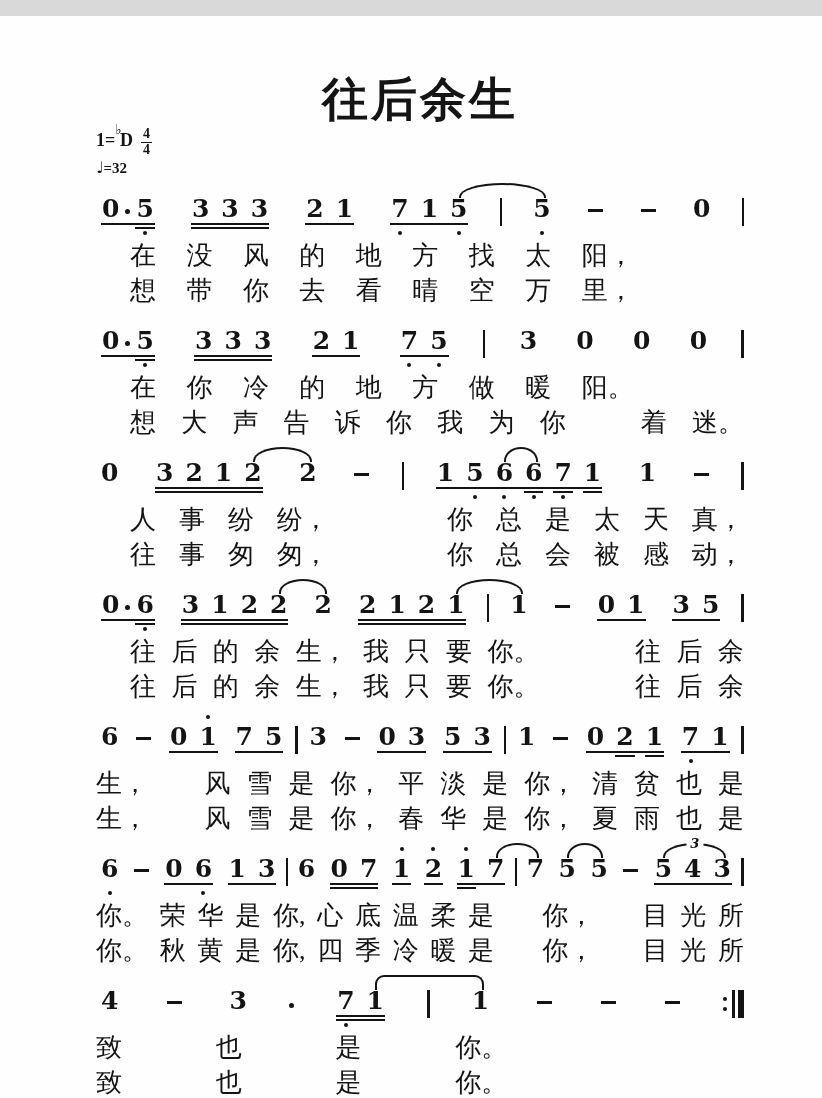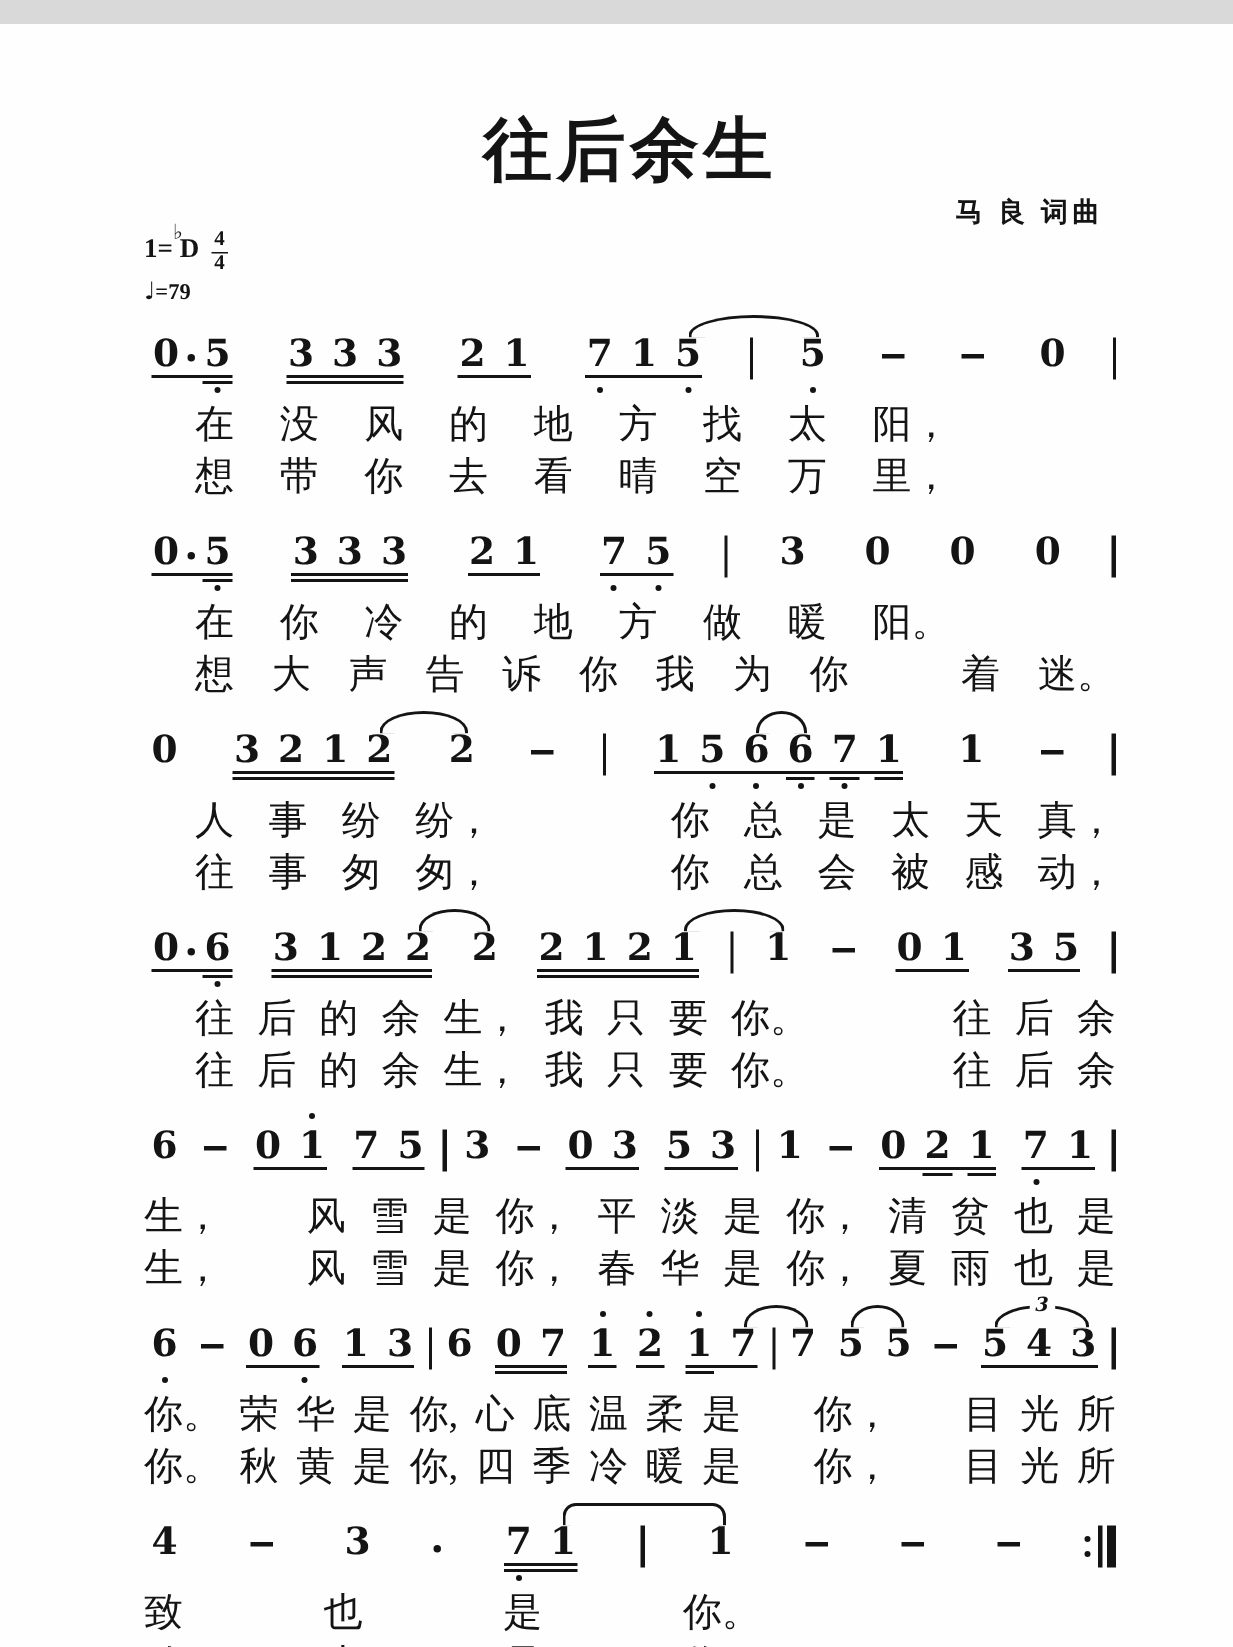--- a/index.html
+++ b/index.html
@@ -55,32 +55,31 @@
   .lchar{min-width:0.95em;text-align:center;white-space:nowrap;}
   .system-1 .lyric,.system-2 .lyric,.system-3 .lyric,.system-4 .lyric{padding-left:34px;}
 </style>
 </head>
 <body>
 
 <div class="page">
   <div class="content">
 
     <div class="title">往后余生</div>
-    <div class="credit">马  良 词曲</div>
 
     <div class="meta">
       <div class="keysig">
         <span><span>1=</span><span class="flat">♭</span><span>D</span></span>
         <span class="frac">
           <span class="ftop">4</span>
           <span class="fbot">4</span>
         </span>
       </div>
       <div class="tempo">
-        <span class="notegl">♩</span><span>=79</span>
+        <span class="notegl">♩</span><span>=32</span>
       </div>
     </div>
 
     <div id="systems">
         <div class="system system-1">
           <div class="nline">
             <span class="grp l1">
               <span class="ntok"><span class="ch">0</span></span>
               <span class="dottok"></span>
               <span class="ntok x2"><span class="ch">5</span><i class="db"></i></span>

